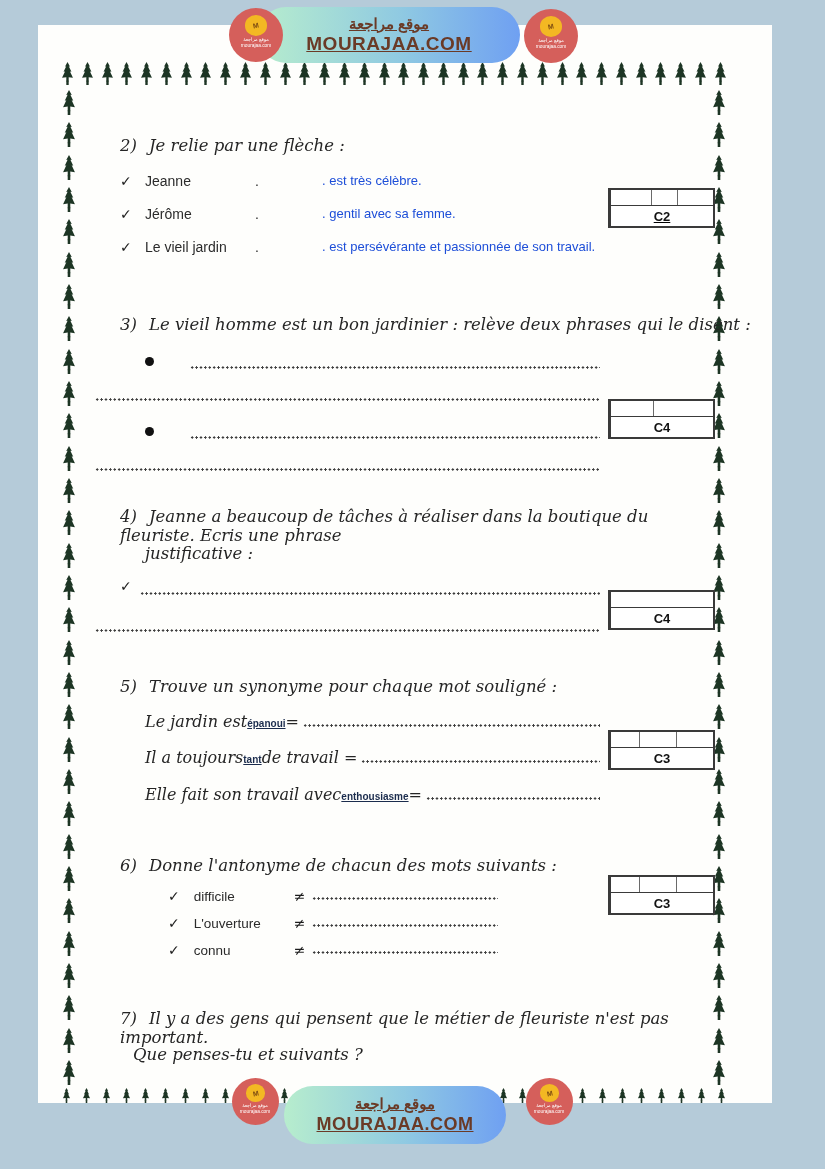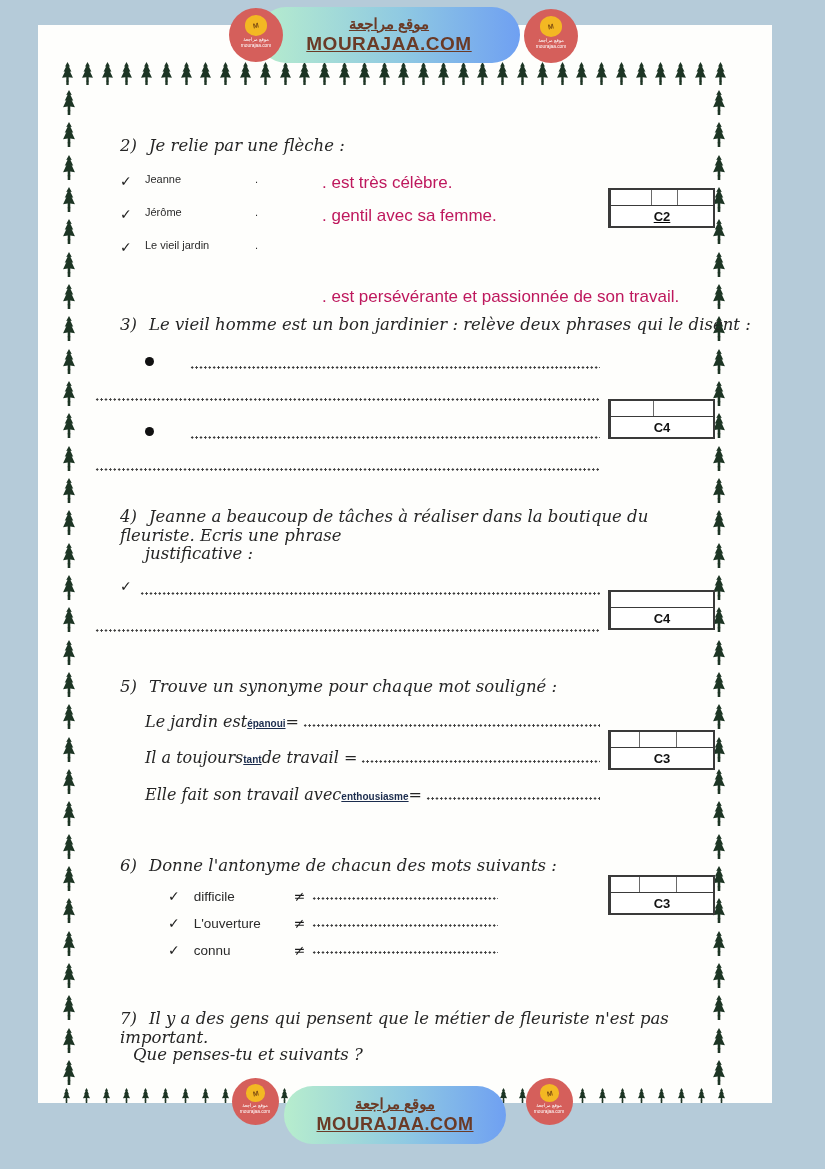--- a/index.html
+++ b/index.html
@@ -38,22 +38,22 @@
   .logo-badge span { font-size:7px; color:#7a4a12; font-weight:bold; transform:rotate(-12deg); }
   .logo-line { color:#fff; font-size:6px; line-height:6px; transform:scale(.8); white-space:nowrap; }
 
   
   .script { font-family:"DejaVu Serif",serif; font-style:italic; color:#252525; }
   .q-head { position:absolute; z-index:3; font-size:16.5px; }
   .q-num { display:inline-block; margin-right:12px; }
 
   .row-abs { position:absolute; z-index:3; }
   .chk { font-family:"DejaVu Sans",sans-serif; font-size:14px; color:#1c1c1c; font-weight:bold; }
-  .match-name { font-size:11px; color:#2b2b2b; }
-  .match-right { font-size:17px; color:#be185d; }
+  .match-name { font-size:14px; color:#2b2b2b; }
+  .match-right { font-size:13px; color:#1d4ed8; }
 
   .dotline { position:absolute; z-index:3; height:3px;
     background-image:radial-gradient(circle,#3c3c3c 1.05px,transparent 1.2px);
     background-size:4.4px 3px; background-repeat:repeat-x; }
   .bullet { position:absolute; z-index:3; width:9px; height:9px; border-radius:50%; background:#111; }
 
   .syn-row { position:absolute; z-index:3; left:145px; width:455px; display:flex; align-items:baseline; font-size:16px; }
   .syn-word { font-family:"Liberation Sans",sans-serif; font-style:normal; font-weight:bold; font-size:10px; color:#1b2c4d; text-decoration:underline; }
   .leader { flex:1; height:3px; align-self:flex-end; margin:0 0 4px 4px;
     background-image:radial-gradient(circle,#3c3c3c 1.05px,transparent 1.2px);
@@ -638,21 +638,21 @@
 <div class="row-abs" style="left:120px; top:206px; width:500px; height:18px;">
   <span class="chk" style="position:absolute; left:0;">✓</span>
   <span class="match-name" style="position:absolute; left:25px;">Jérôme</span>
   <span class="match-name" style="position:absolute; left:135px;">.</span>
   <span class="match-right" style="position:absolute; left:202px;">. gentil avec sa femme.</span>
 </div>
 <div class="row-abs" style="left:120px; top:239px; width:560px; height:18px;">
   <span class="chk" style="position:absolute; left:0;">✓</span>
   <span class="match-name" style="position:absolute; left:25px;">Le vieil jardin</span>
   <span class="match-name" style="position:absolute; left:135px;">.</span>
-  <span class="match-right" style="position:absolute; left:202px;margin-top:48px;">. est persévérante et passionnée de son travail.</span>
+  <span class="match-right" style="position:absolute; left:202px;">. est persévérante et passionnée de son travail.</span>
 </div>
 
 <div class="score-box" style="left:608px; top:188px;text-decoration:underline;">
   <div class="score-top">
     <span class="cell" style="width:40%;"></span>
     <span class="cell" style="width:26%;"></span>
     <span class="cell" style="width:34%;"></span>
   </div>
   <div class="score-bottom">C2</div>
 </div>

